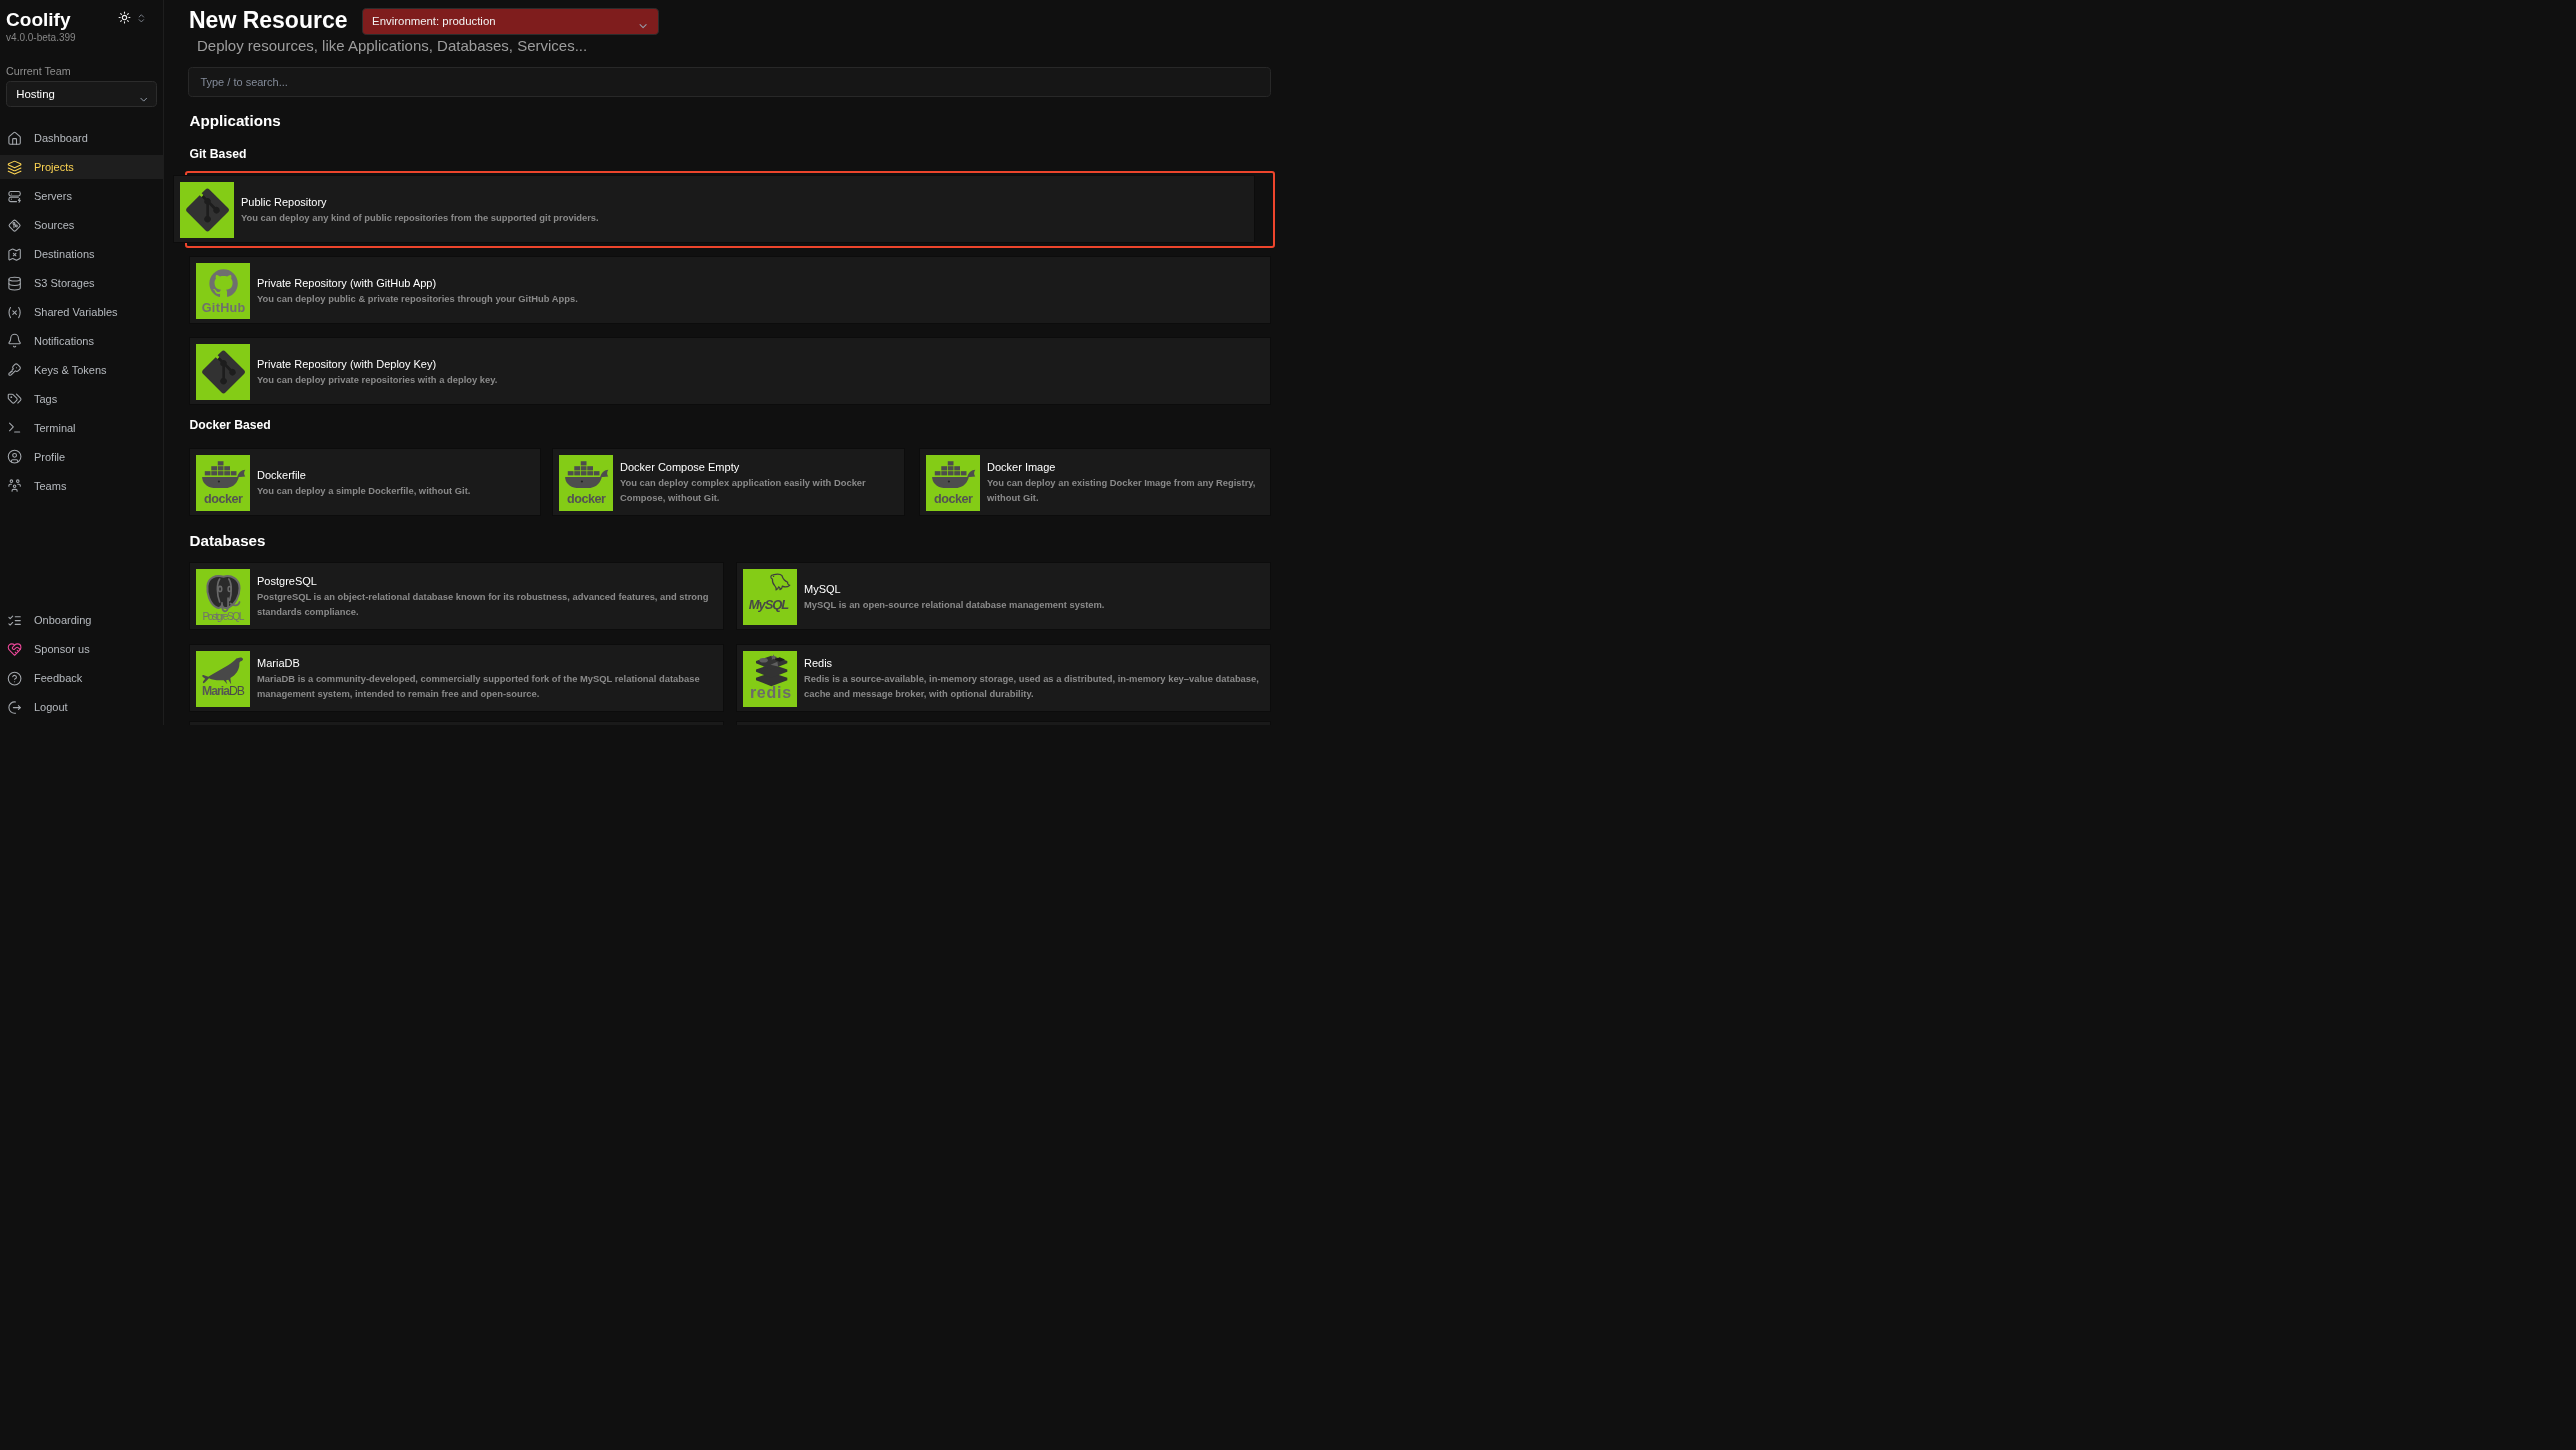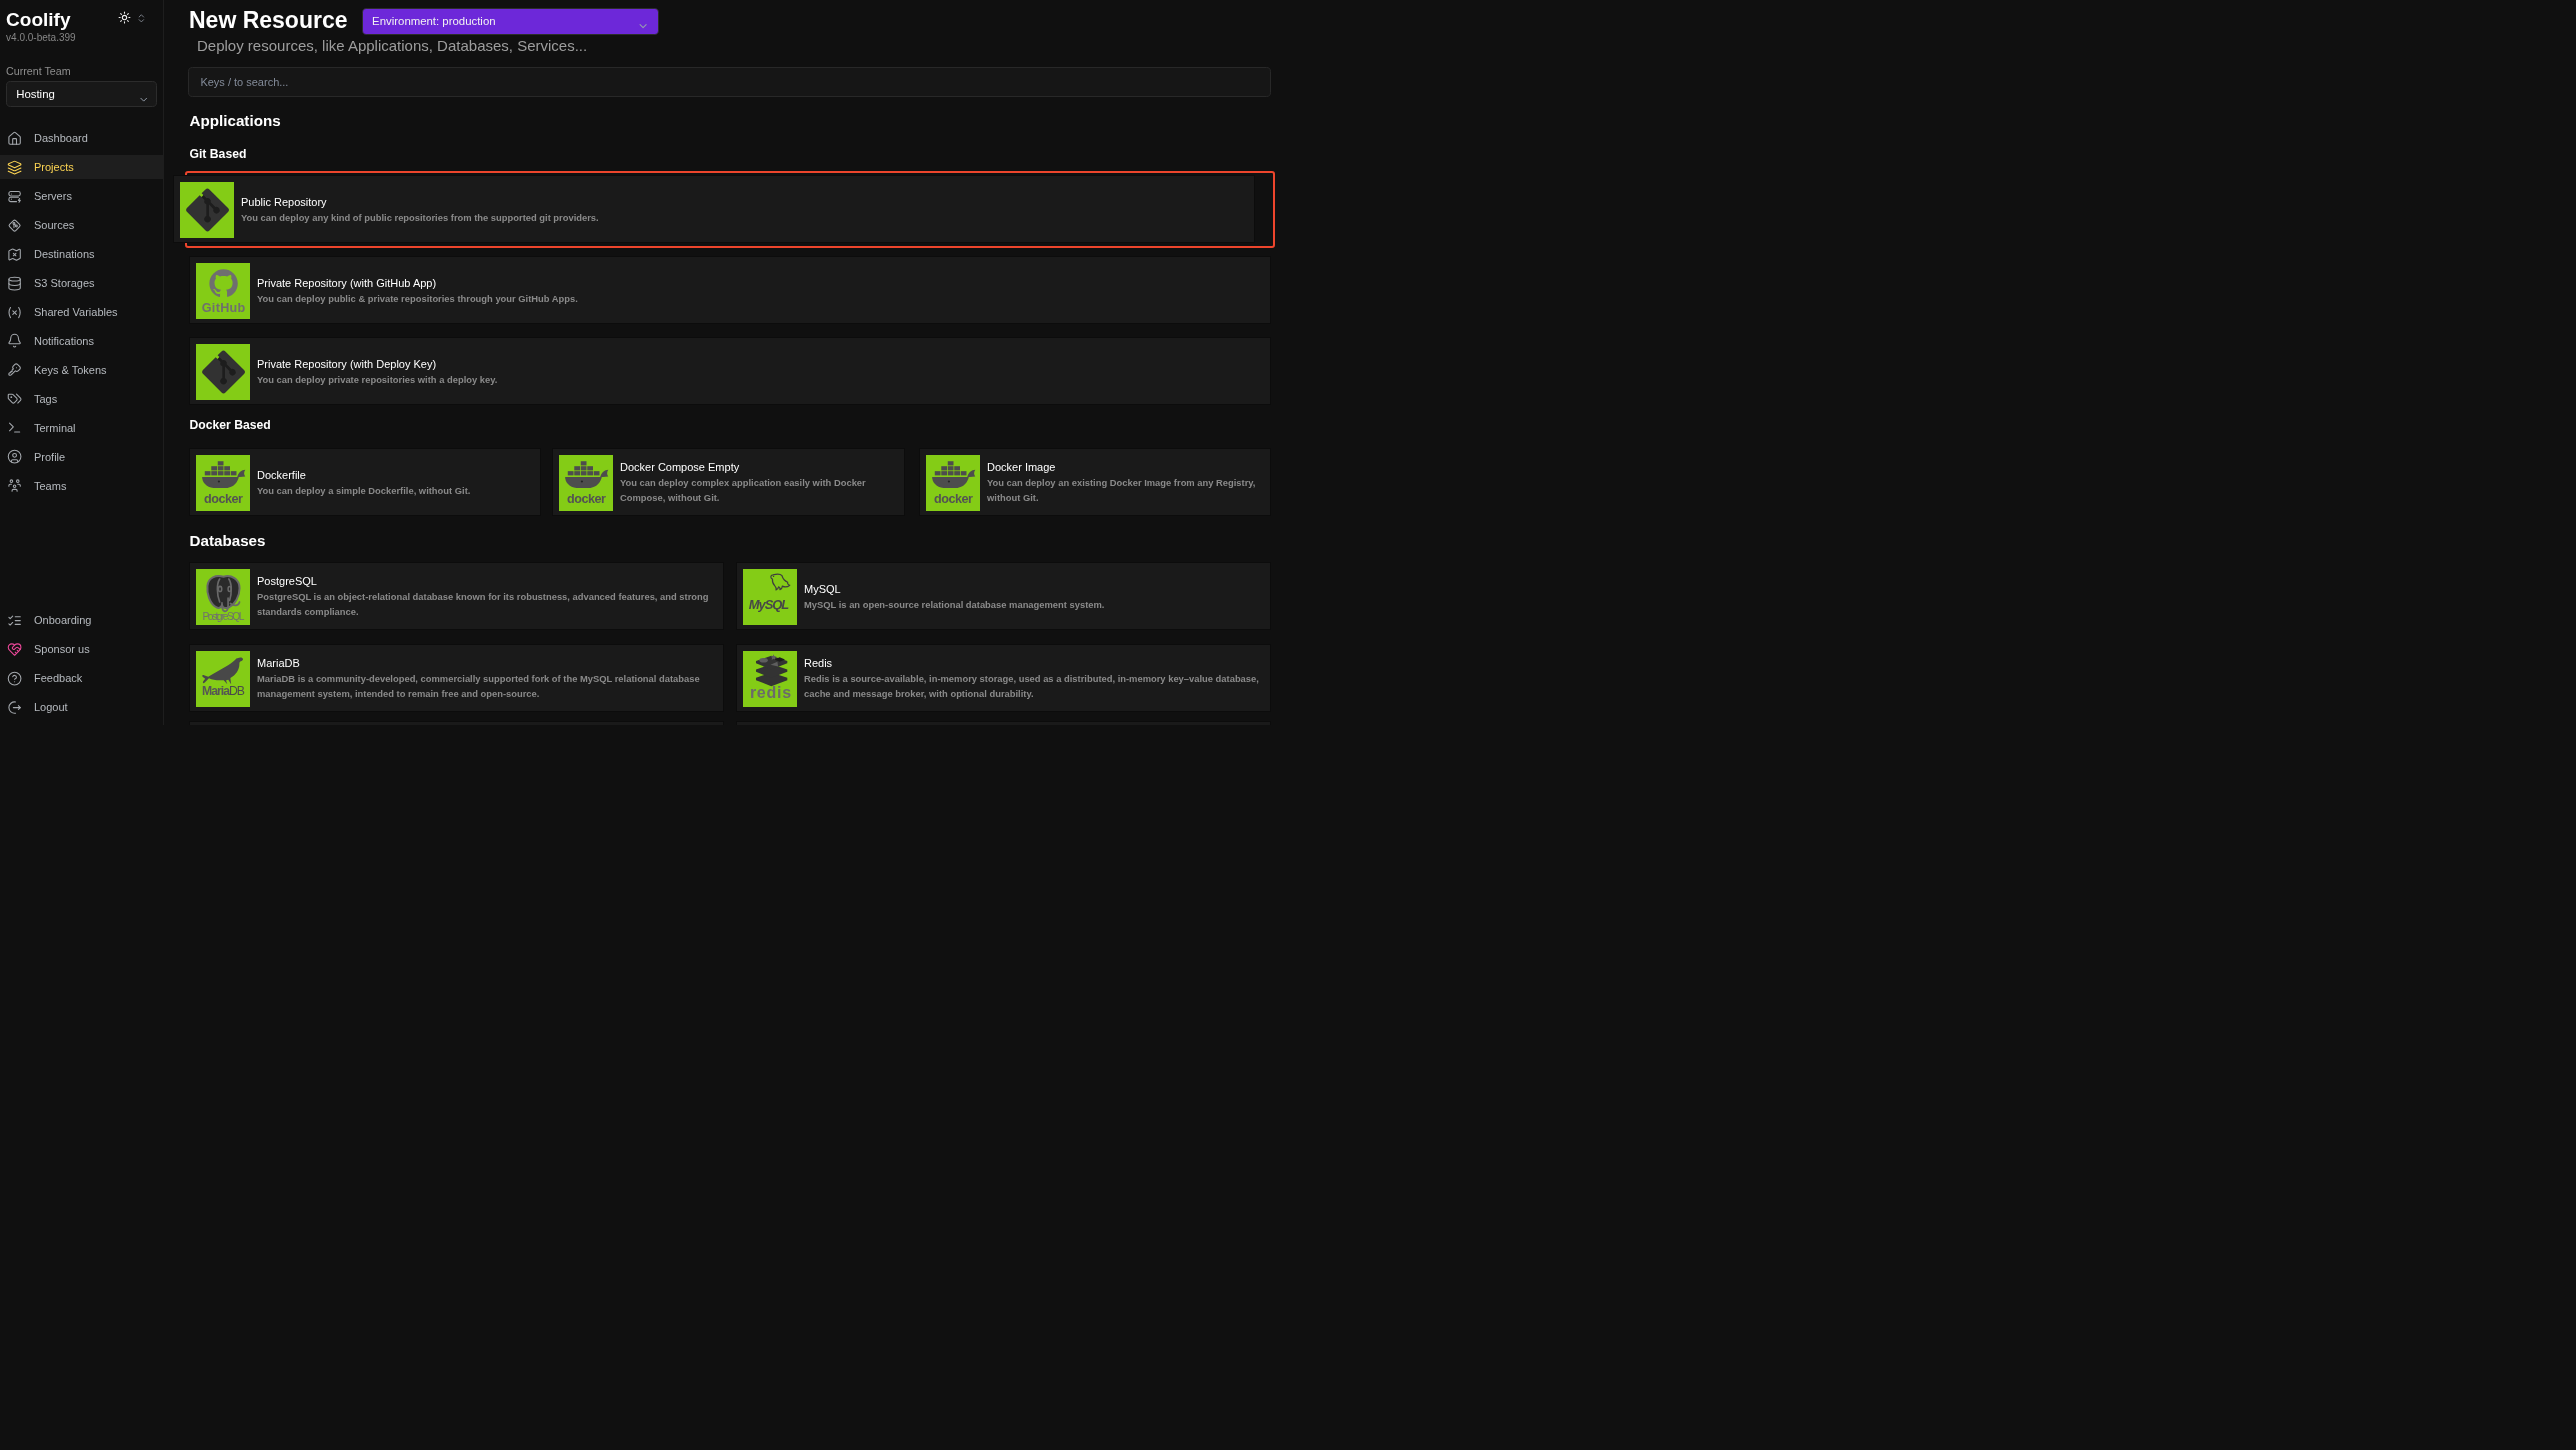--- a/index.html
+++ b/index.html
@@ -20,21 +20,21 @@
 .menu { position:absolute; left:0; width:164px; }
 .mi { position:relative; height:24.4px; margin-bottom:4.6px; }
 .mi .ic { position:absolute; left:6.9px; top:4.6px; width:15.2px; height:15.2px; color:#a4a8ad; }
 .mi .tx { position:absolute; left:34px; font-size:11px; color:#b6babf; line-height:24.4px; }
 .mi.active { background:#1e1e1e;text-align:center; }
 .mi.active .ic, .mi.active .tx { color:#fcd452; }
 .ic.pink { color:#ec4899 !important; }
 #main { position:absolute; left:164px; top:0; width:1124px; height:725px; }
 h1 { position:absolute; left:25px; top:9.1px; font-size:23px; font-weight:bold; color:#fff; line-height:1; }
 #envselect { position:absolute; left:198px; top:8.2px; width:297px; height:27px;
-  background:#6d28d9; border:0.8px solid #2c2c2c; border-radius:4.6px; color:#f2f2f2;
+  background:#7f1d1d; border:0.8px solid #2c2c2c; border-radius:4.6px; color:#f2f2f2;
   font-size:11.4px; line-height:25px; padding-left:9.1px; }
 #envselect .chev { position:absolute; right:8.4px; top:6.9px; color:#97a0ad; }
 #subtitle { position:absolute; left:25px; top:37px; font-size:15px; color:#9d9d9d; line-height:1.2;margin-left:8px; }
 #search { position:absolute; left:24px; top:67px; width:1083px; height:30px;
   background:#161616; border:0.8px solid #282828; border-radius:4.6px;
   font-size:11px; color:#838b99; line-height:28px; padding-left:11.4px; }
 .h2 { position:absolute; left:25.5px; font-size:15.2px; font-weight:bold; color:#fff; line-height:1; }
 .h3 { position:absolute; left:25.5px; font-size:12.2px; font-weight:bold; color:#fff; line-height:1; }
 .card { position:absolute; background:#1a1a1a; border:0.8px solid #0c0c0c; }
 .tile { position:absolute; left:5.7px; top:5.7px; width:54px; height:56px; background:#84cc16; overflow:hidden; }
@@ -216,21 +216,21 @@
           <span class="tx">Logout</span>
         </div>
       </div>
 </div>
 <div id="main">
   <h1>New Resource</h1>
   <div id="envselect">Environment: production<span class="chev"><svg width="12.2" height="12.2" viewBox="0 0 24 24" fill="none" stroke="currentColor" stroke-width="2" stroke-linecap="round" stroke-linejoin="round">
             <path d="m6 9 6 6 6-6"></path>
           </svg></span></div>
   <div id="subtitle">Deploy resources, like Applications, Databases, Services...</div>
-  <div id="search">Keys / to search...</div>
+  <div id="search">Type / to search...</div>
   <div class="h2" style="top:113px">Applications</div>
   <div class="h3" style="top:148px">Git Based</div>
   <div id="redring"></div>
   <div class="card" style="left:9px;top:175px;width:1082px;height:68px">
         <div class="tile"><svg width="55" height="56" viewBox="0 0 72 73">
             <g transform="translate(8,8.5) scale(2.33)">
               <rect x="4.5" y="4.5" width="15" height="15" rx="2" transform="rotate(45 12 12)" fill="#1d1d1d"></rect>
               <path d="M23.546 10.93 13.067.452a1.55 1.55 0 0 0-2.188 0L8.708 2.627l2.76 2.76a1.838 1.838 0 0 1 2.327 2.341l2.658 2.66a1.838 1.838 0 0 1 1.9 3.039 1.837 1.837 0 0 1-2.6 0 1.846 1.846 0 0 1-.404-1.996L12.86 8.955v6.525c.176.086.342.203.488.348a1.848 1.848 0 0 1 0 2.6 1.844 1.844 0 0 1-2.609 0 1.834 1.834 0 0 1 0-2.598c.182-.18.387-.316.605-.406V8.835a1.834 1.834 0 0 1-.996-2.41L7.636 3.7.45 10.881c-.6.605-.6 1.584 0 2.189l10.48 10.477a1.545 1.545 0 0 0 2.186 0l10.43-10.43a1.544 1.544 0 0 0 0-2.187" fill="#323232"></path>
             </g>
           </svg></div>

